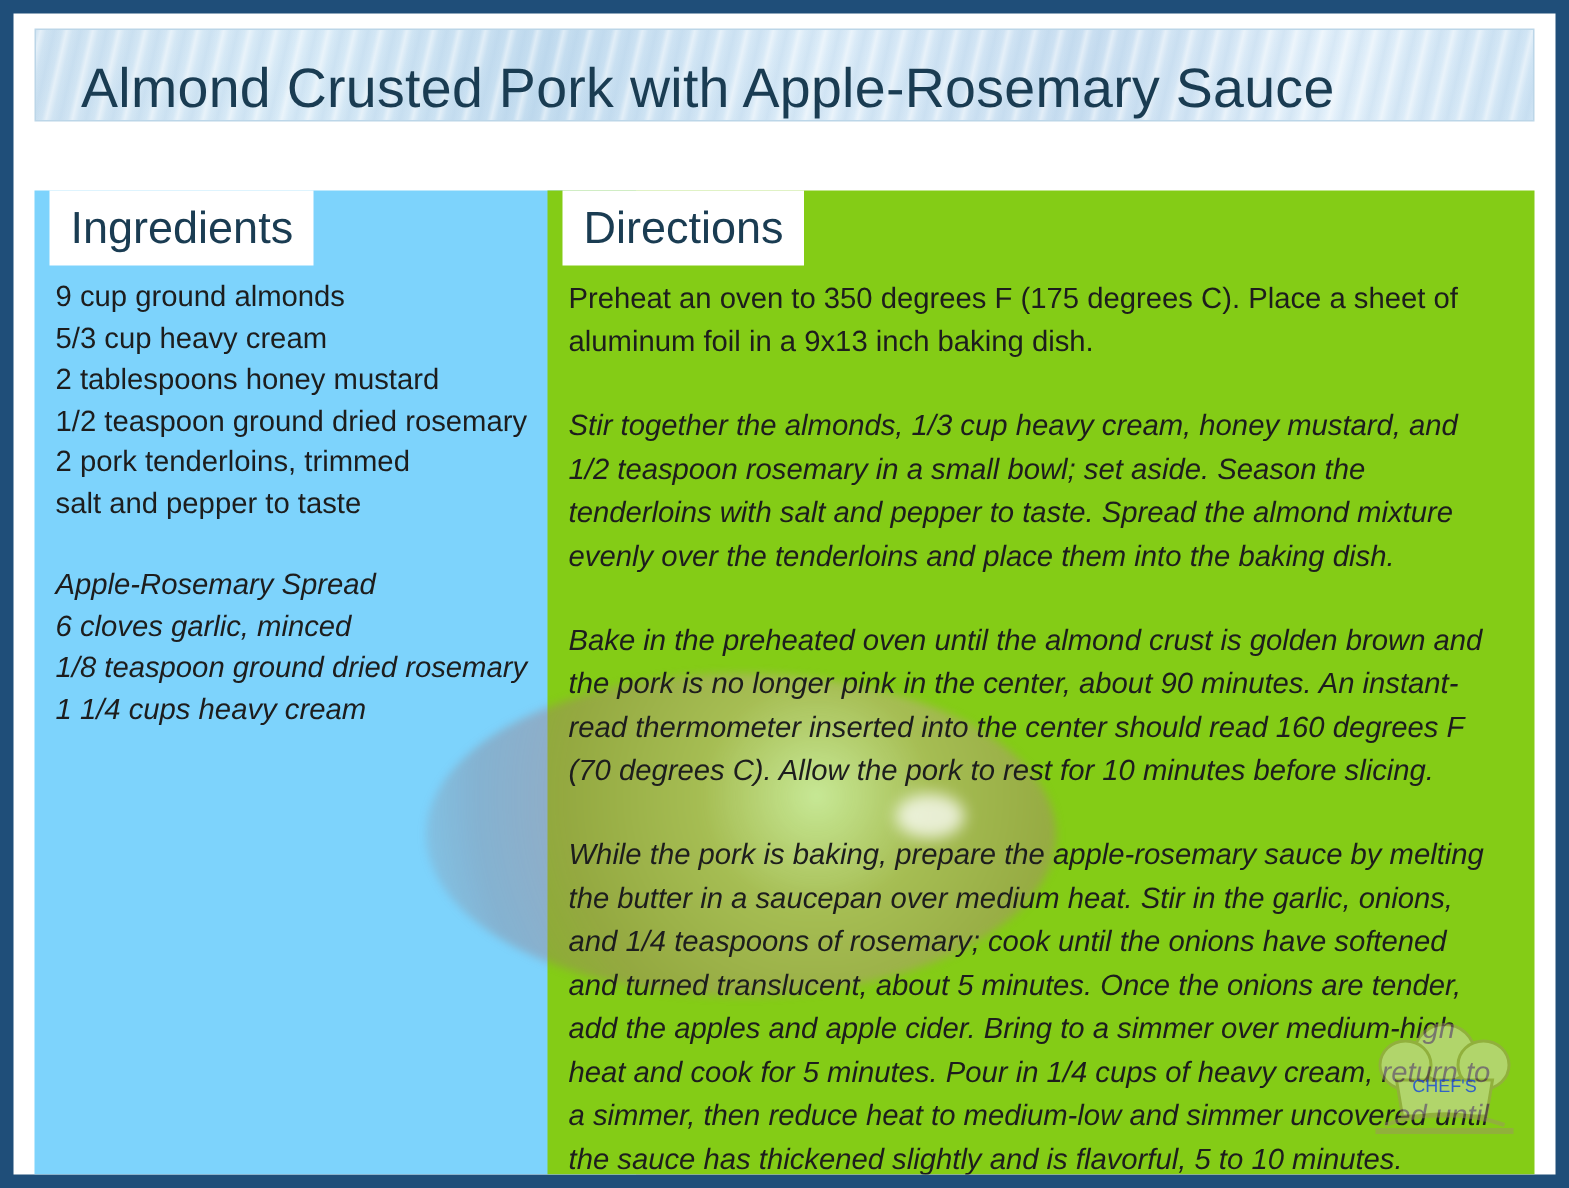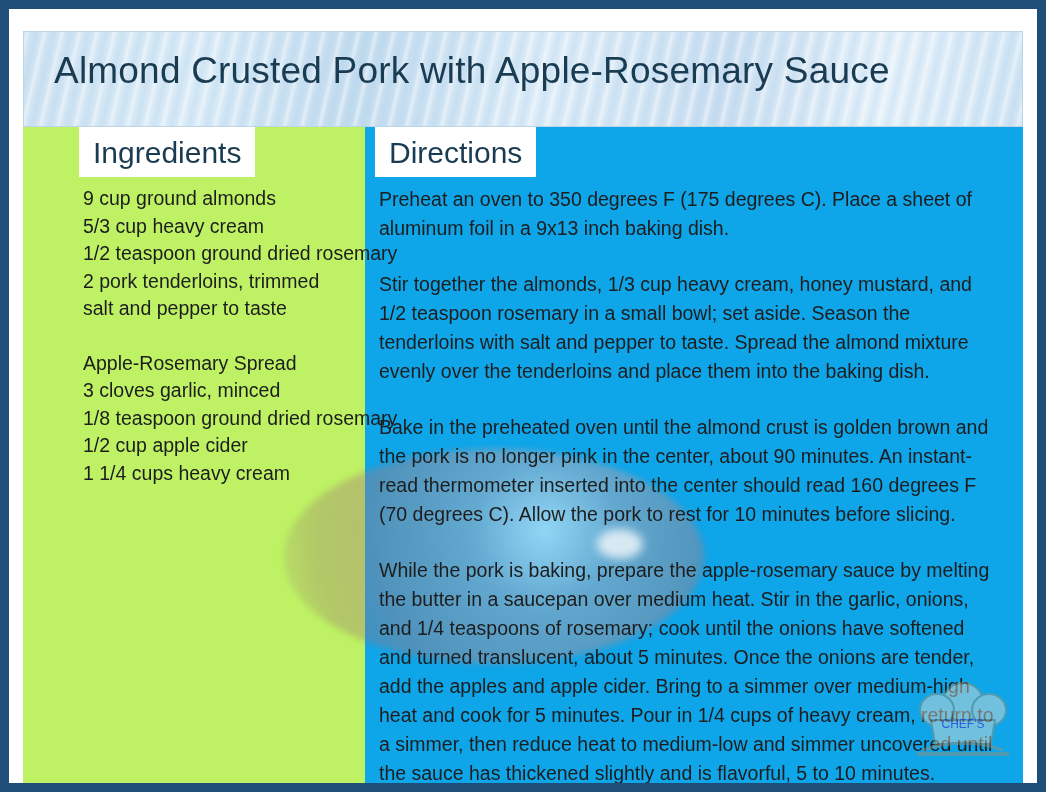--- a/index.html
+++ b/index.html
@@ -20,23 +20,23 @@
     box-sizing: border-box;
     border: 9px solid #1f4e79;
     background: #ffffff;
     overflow: hidden;
   }
 
   
   .title-banner {
     position: absolute;
     left: 14px;
-    top: 22px;
+    top: 10px;
     width: 1000px;
-    height: 96px;
+    height: 62px;
     background: linear-gradient(100deg, #cfe3f2 0%, #d9ebf7 18%, #c3dcef 34%, #dcecf8 52%, #cadff1 70%, #e3f0fa 86%, #cfe4f4 100%);
     border: 1px solid #bcd6e8;
     box-sizing: border-box;
     overflow: hidden;
   }
   .title-banner::after {
     content: "";
     position: absolute;
     inset: 0;
     background: repeating-linear-gradient(103deg,
@@ -60,30 +60,29 @@
     white-space: nowrap;
   }
 
   
   .col-ing {
     position: absolute;
     left: 14px;
     top: 118px;
     width: 401px;
     bottom: 0;
-    background: #bef264;
-    padding-left: 46px;
+    background: #7dd3fc;
   }
   .col-dir {
     position: absolute;
     left: 356px;
     top: 118px;
     width: 658px;
     bottom: 0;
-    background: #0ea5e9;
+    background: #84cc16;
   }
 
   .heading-wrap {
     position: relative;
     height: 58px;
   }
   .heading {
     display: inline-block;
     background: #ffffff;
     color: #1a3c52;
@@ -101,21 +100,21 @@
     line-height: 27.5px;
     color: #1d1d1d;
     position: relative;
     z-index: 3;
   }
   .col-dir .body-text {
     padding: 0 22px 0 14px;
     line-height: 29px;
   }
   .body-text p { margin: 0 0 0 0; }
-  .body-text p + p { margin-top: 27px; }
+  .body-text p + p { margin-top: 27px; font-style: italic; }
   .ing-line { display: block; }
 
   
   .apple-blob {
     position: absolute;
     left: 275px;
     top: 440px;
     width: 420px;
     height: 215px;
     border-radius: 50% / 50%;
@@ -175,29 +174,29 @@
   </div>
 
   <div class="col-ing">
     <div class="heading-wrap">
       <span class="heading ing">Ingredients</span>
     </div>
     <div class="body-text">
       <p>
         <span class="ing-line">9 cup ground almonds</span>
         <span class="ing-line">5/3 cup heavy cream</span>
+        <span class="ing-line">2 tablespoons honey mustard</span>
         <span class="ing-line">1/2 teaspoon ground dried rosemary</span>
         <span class="ing-line">2 pork tenderloins, trimmed</span>
         <span class="ing-line">salt and pepper to taste</span>
       </p>
       <p>
         <span class="ing-line">Apple-Rosemary Spread</span>
-        <span class="ing-line">3 cloves garlic, minced</span>
+        <span class="ing-line">6 cloves garlic, minced</span>
         <span class="ing-line">1/8 teaspoon ground dried rosemary</span>
-        <span class="ing-line">1/2 cup apple cider</span>
         <span class="ing-line">1 1/4 cups heavy cream</span>
       </p>
     </div>
   </div>
 
   <div class="col-dir">
     <div class="heading-wrap">
       <span class="heading dir">Directions</span>
     </div>
     <div class="body-text">

